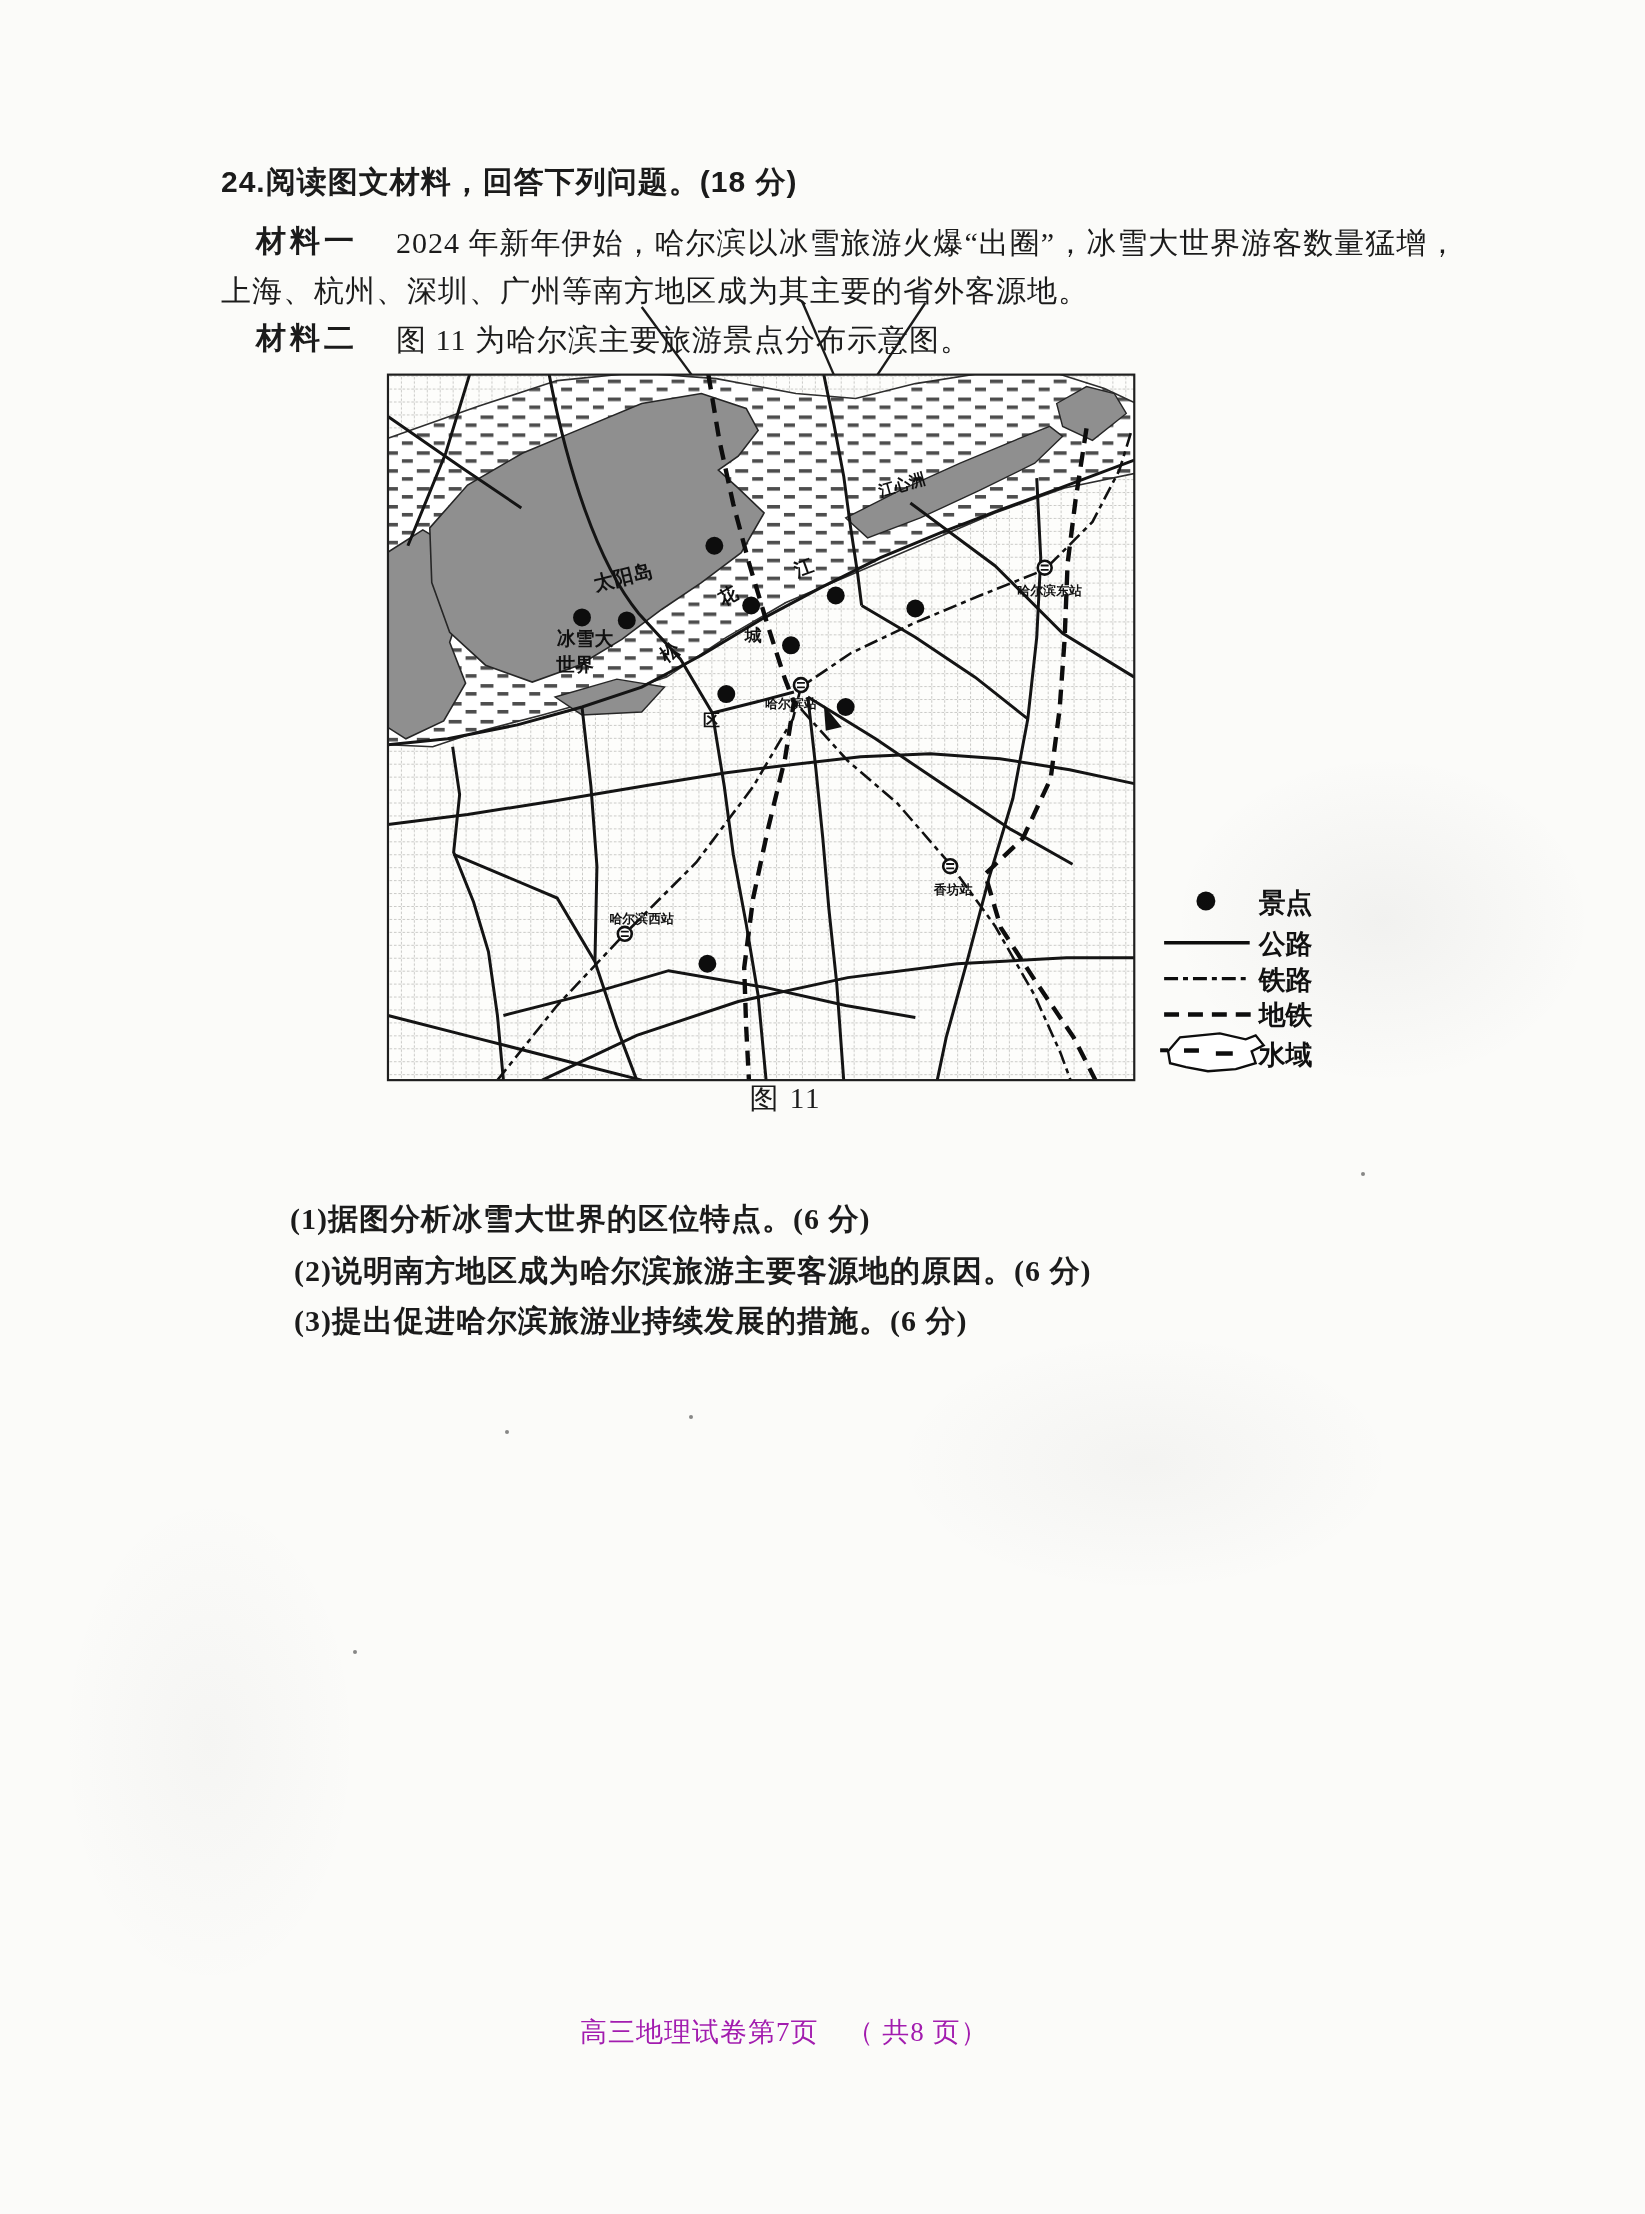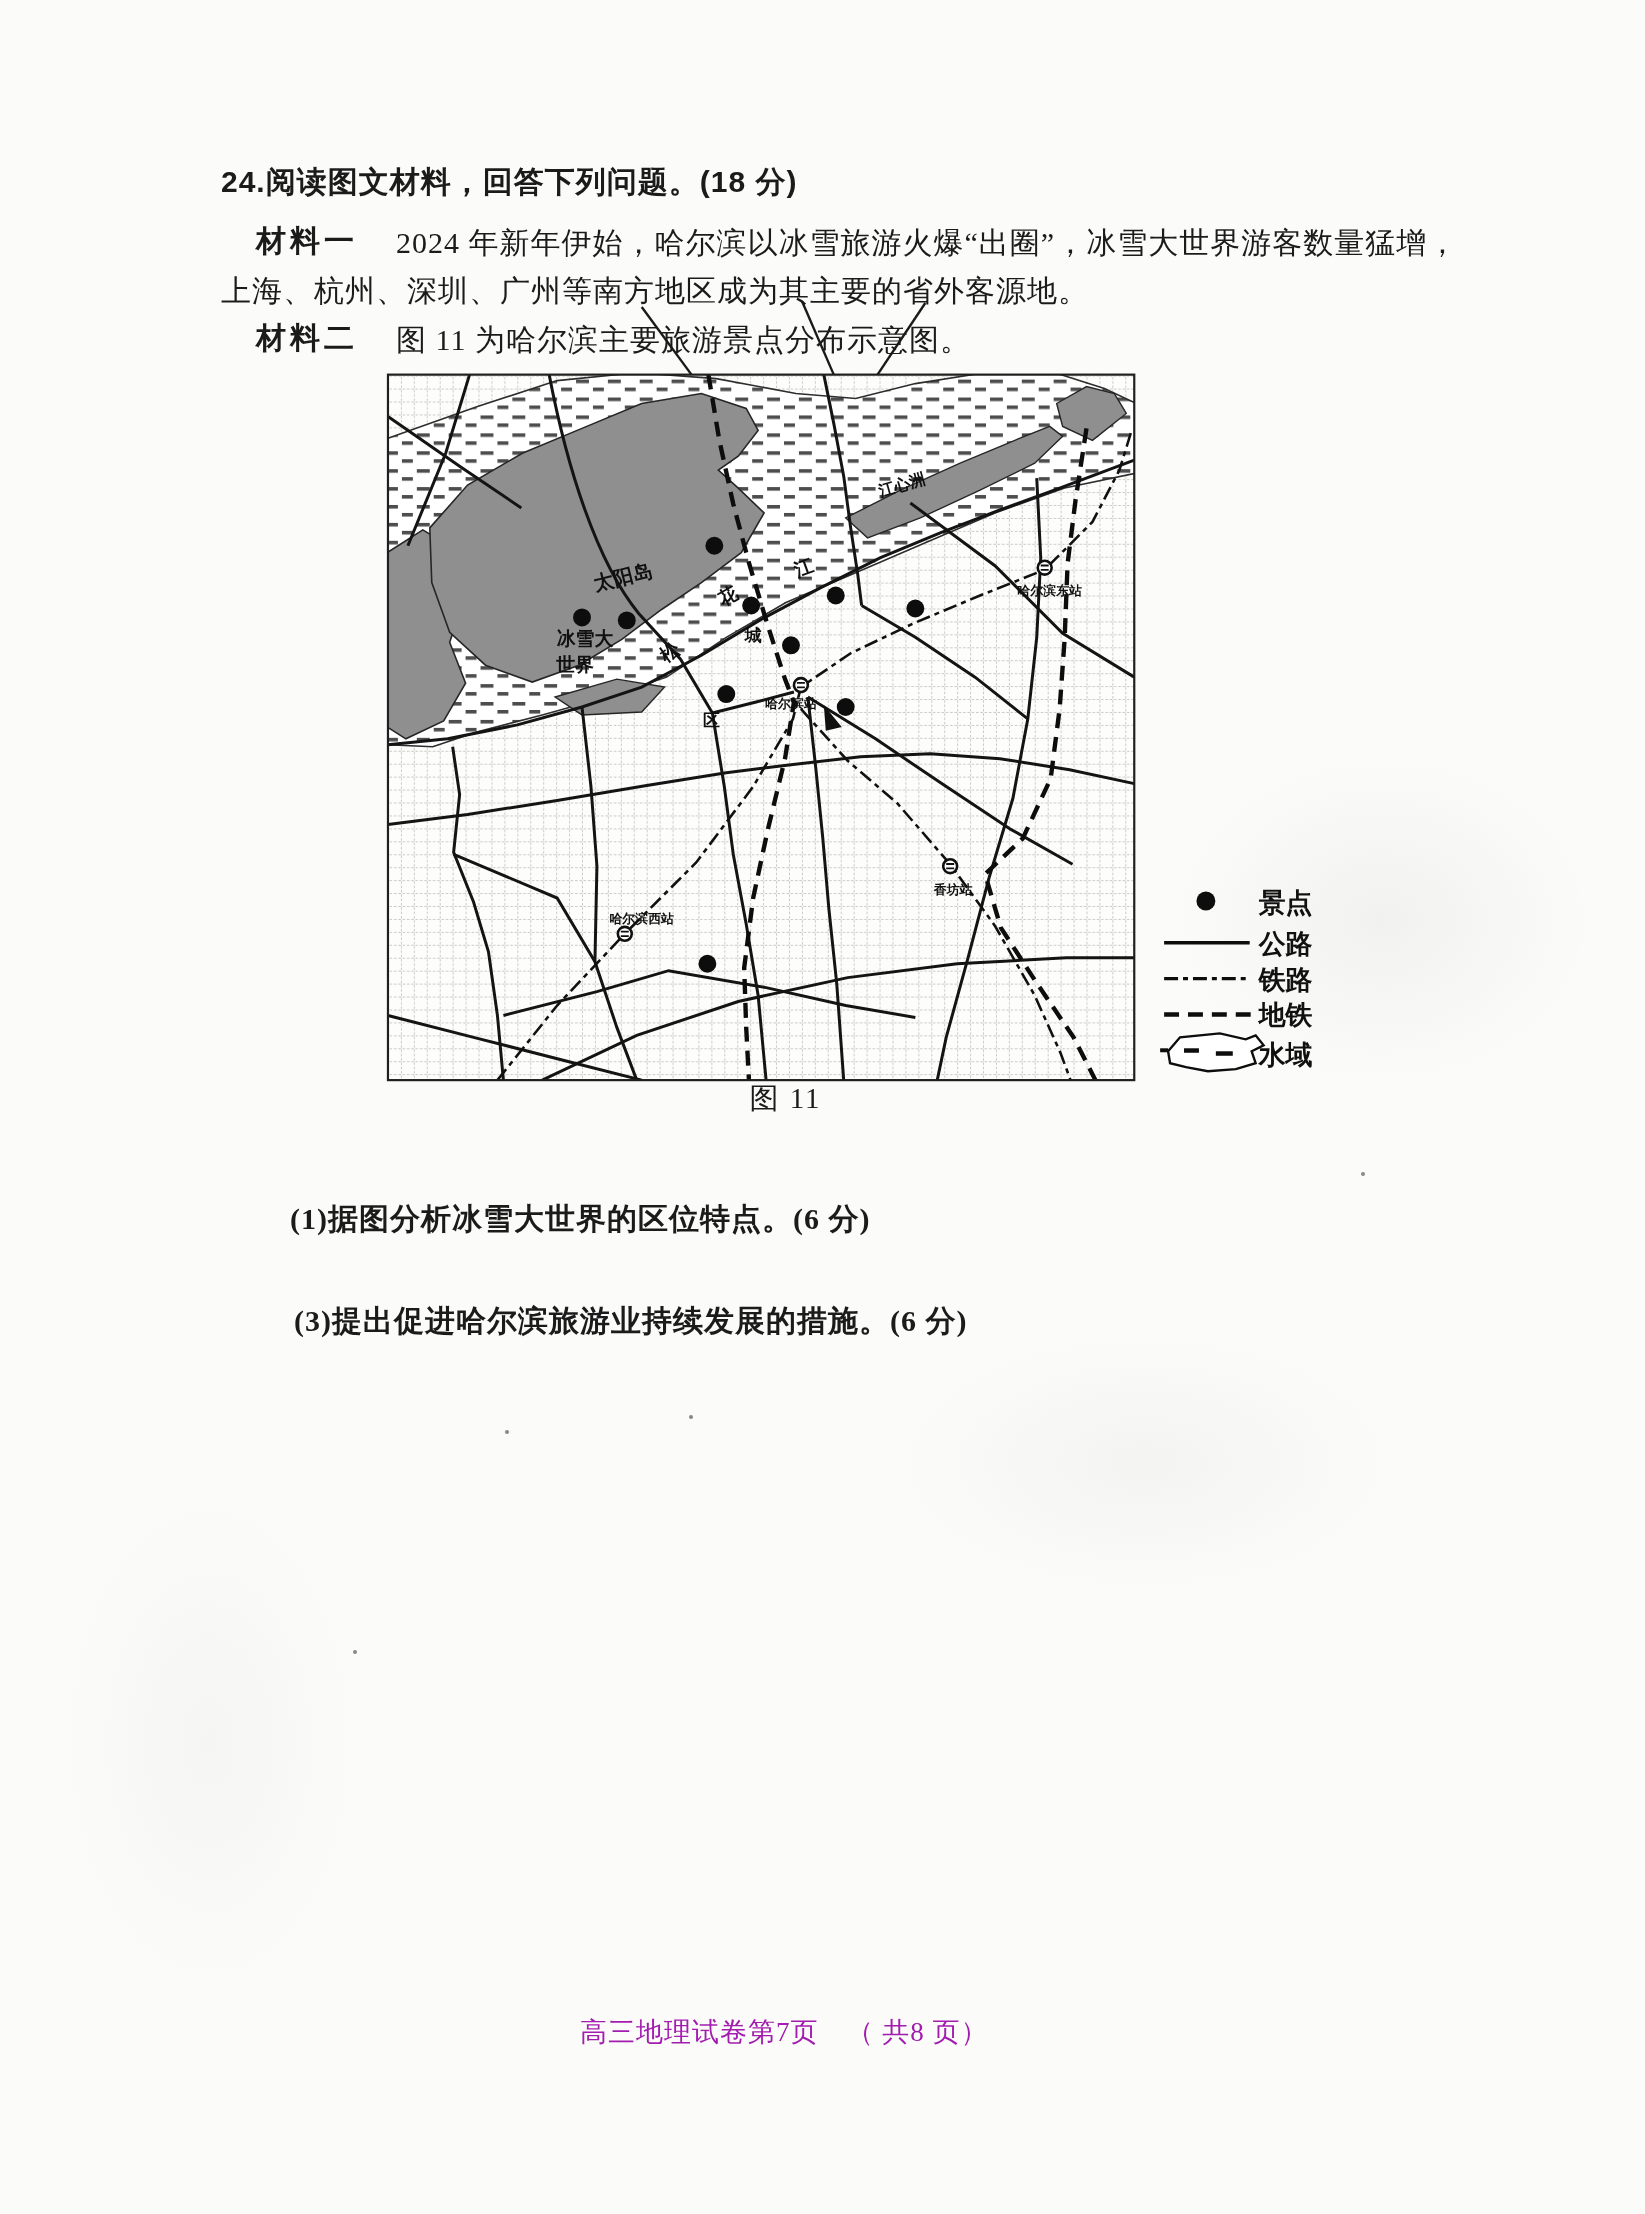--- a/index.html
+++ b/index.html
@@ -174,20 +174,21 @@
         <rect x="1222" y="1056" width="17" height="4.5" fill="#0d0d0d"></rect>
         <rect x="1166" y="1053" width="8" height="4" fill="#0d0d0d"></rect>
       </g>
       <text class="legendtext" x="1265" y="1069">水域</text>
     </g>
   </svg>
 
   <div class="caption" style="left:726px;top:1079px;width:119px;text-align:center;">图 11</div>
 
   <div class="line question" style="left:290px;top:1199px;">(1)据图分析冰雪大世界的区位特点。(6 分)</div>
+  <div class="line question" style="left:294px;top:1251px;">(2)说明南方地区成为哈尔滨旅游主要客源地的原因。(6 分)</div>
   <div class="line question" style="left:294px;top:1301px;">(3)提出促进哈尔滨旅游业持续发展的措施。(6 分)</div>
 
   <div class="footer" style="left:580px;top:2014px;">高三地理试卷第7页　（ 共8 页）</div>
 
   <div class="smudge s1"></div>
   <div class="smudge s2"></div>
   <div class="smudge s3"></div>
   <div class="speck" style="left:505px;top:1430px;"></div>
   <div class="speck" style="left:689px;top:1415px;"></div>
   <div class="speck" style="left:353px;top:1650px;"></div>

